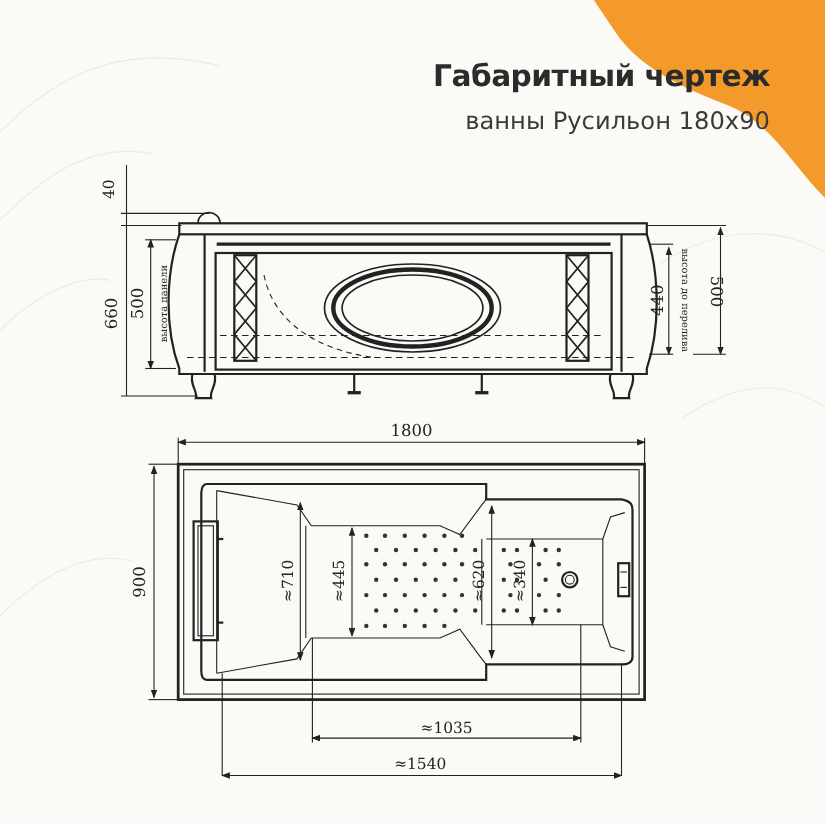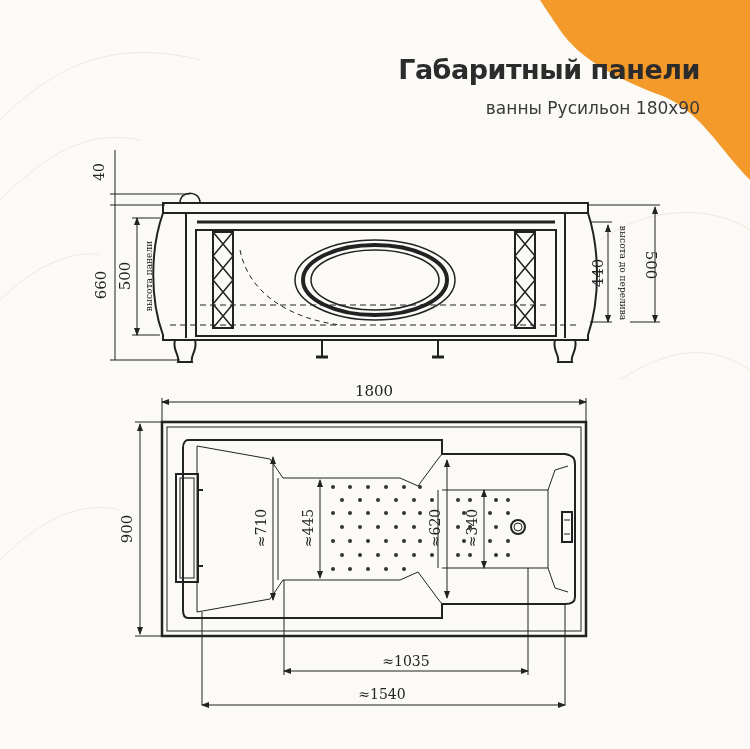--- a/index.html
+++ b/index.html
@@ -1,37 +1,37 @@
 <!DOCTYPE html>
 <html><head>
 <meta charset="utf-8">
 <style>
   html,body{margin:0;padding:0;}
   body{width:750px;height:749px;overflow:hidden;background:#fbfaf7;font-family:"DejaVu Serif",serif;position:relative;}
   .bg{position:absolute;left:0;top:0;width:750px;height:749px;}
   .title{position:absolute;right:50px;top:54px;font-family:"DejaVu Sans",sans-serif;font-weight:bold;font-size:27px;color:#2b2b2b;letter-spacing:-0.5px;white-space:nowrap;}
-  .subtitle{position:absolute;right:50px;top:98px;font-family:"DejaVu Sans",sans-serif;font-size:17px;color:#3a3a3a;white-space:nowrap;}
+  .subtitle{position:absolute;right:50px;top:98px;font-family:"DejaVu Sans",sans-serif;font-size:22px;color:#3a3a3a;white-space:nowrap;}
   svg text{font-family:"DejaVu Serif",serif;fill:#222;}
 </style>
 </head>
 <body>
 
 <svg class="bg" viewBox="0 0 750 749" xmlns="http://www.w3.org/2000/svg">
   <path d="M540,0 L750,0 L750,180 C720,150 700,110 660,95 C620,80 580,60 560,30 C552,18 545,8 540,0 Z" fill="#f39a2b"></path>
   <g fill="none" stroke="#ece9e2" stroke-width="1">
     <path d="M0,120 C60,60 120,40 200,60"></path>
     <path d="M0,200 C50,150 90,130 140,140"></path>
     <path d="M0,300 C40,260 80,250 100,255"></path>
     <path d="M600,240 C660,200 720,210 750,230"></path>
     <path d="M620,380 C680,340 720,350 750,370"></path>
     <path d="M0,560 C40,520 80,500 120,510"></path>
   </g>
 </svg>
 
-<div class="title">Габаритный панели</div>
+<div class="title">Габаритный чертеж</div>
 <div class="subtitle">ванны Русильон 180x90</div>
 
 <svg style="position:absolute;left:0;top:0" width="750" height="749" xmlns="http://www.w3.org/2000/svg">
   <defs>
     <marker id="arr" markerWidth="8" markerHeight="6" refX="7" refY="3" orient="auto-start-reverse">
       <path d="M0,0 L8,3 L0,6 Z" fill="#222"></path>
     </marker>
   </defs>
 
   <g stroke="#222" fill="none">

